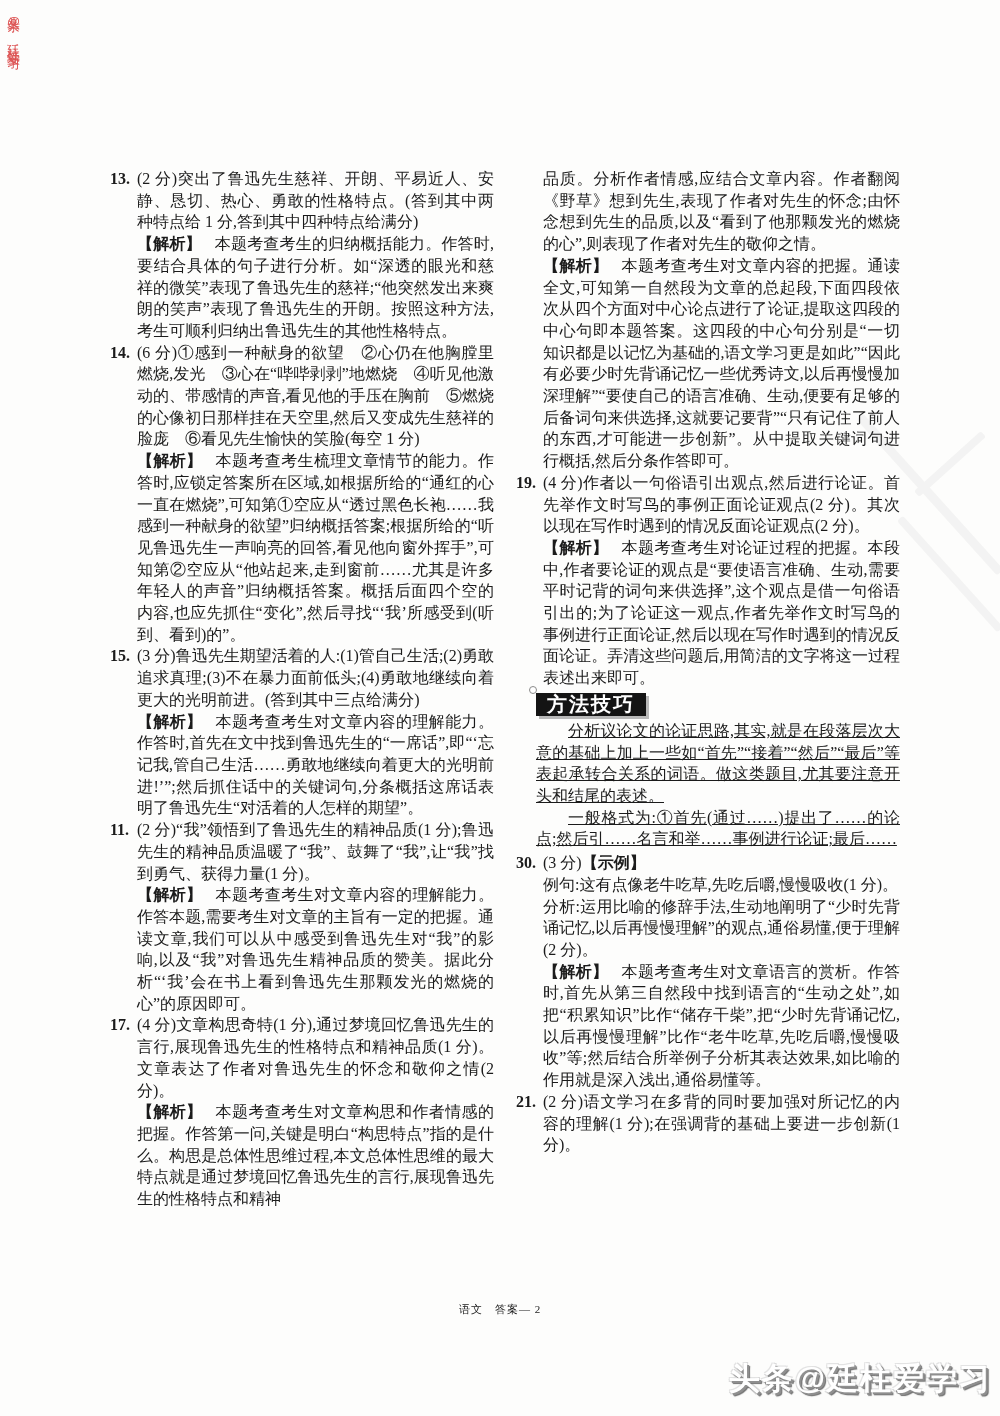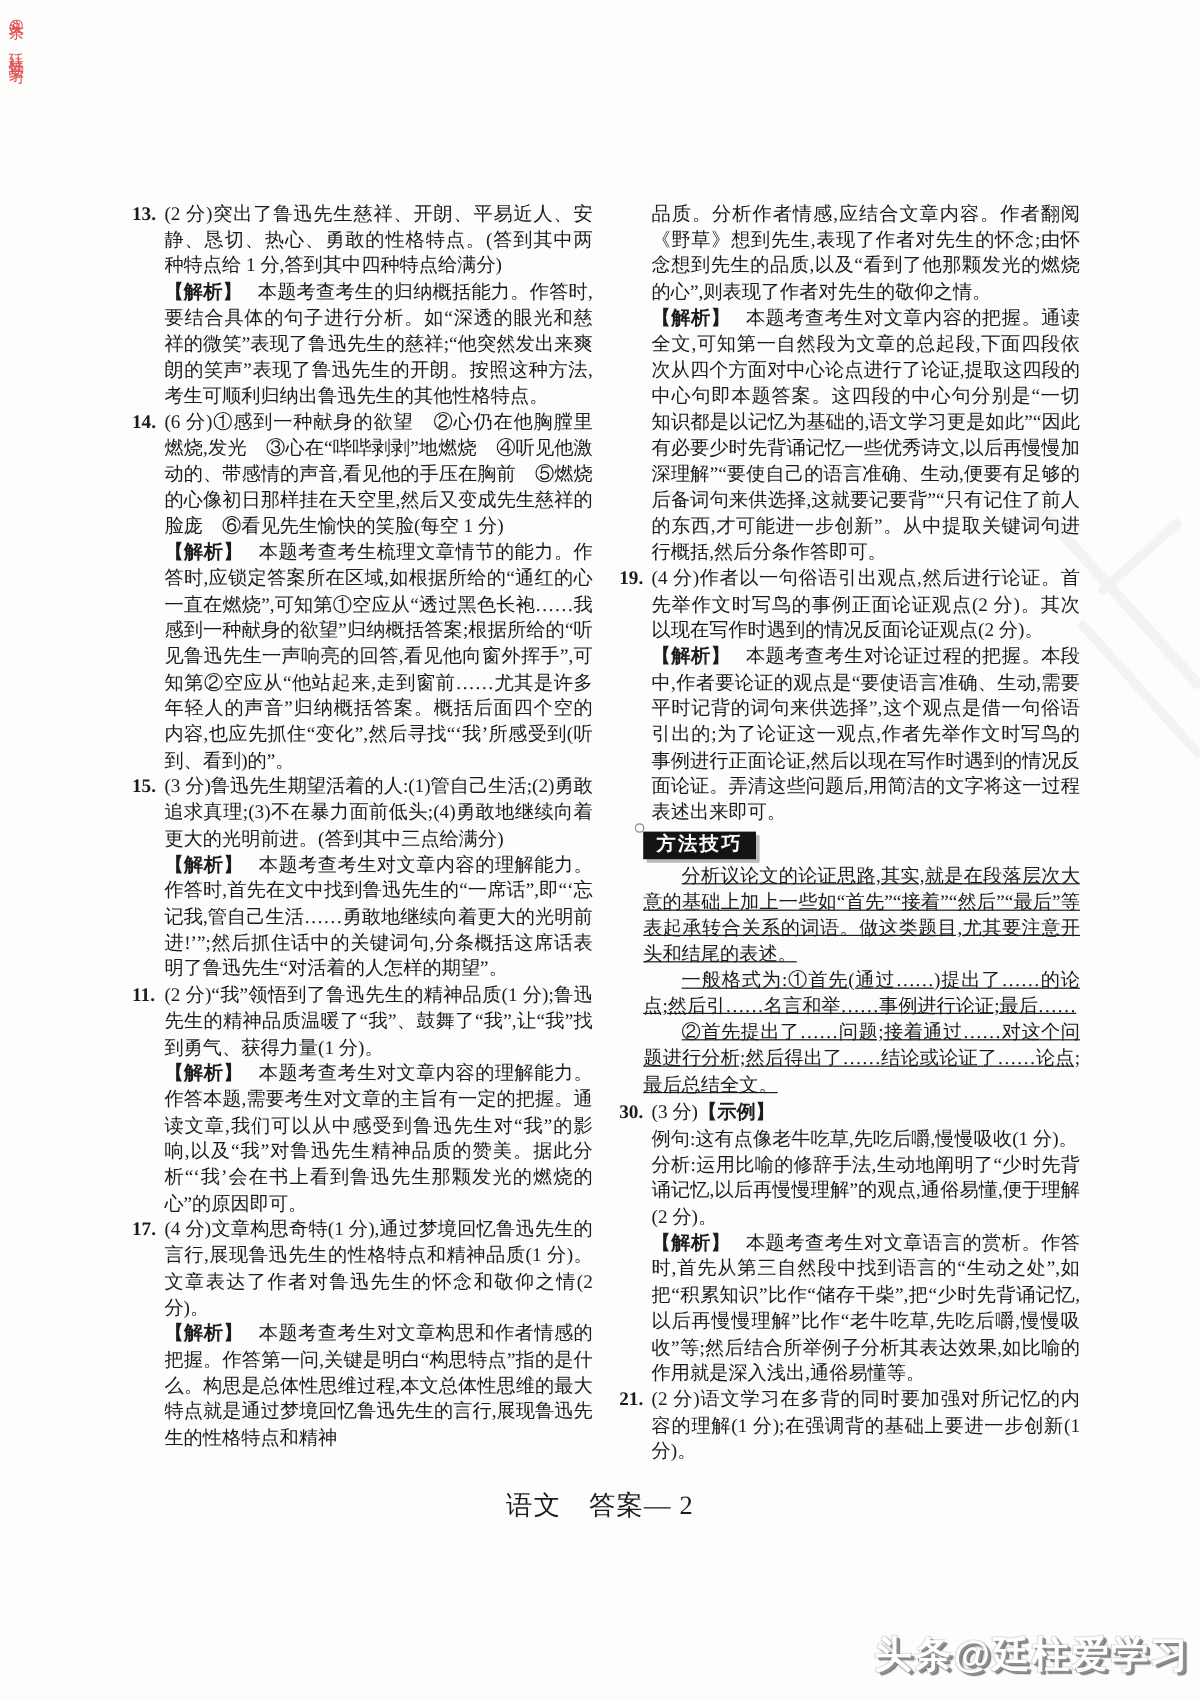--- a/index.html
+++ b/index.html
@@ -22,33 +22,33 @@
   p.ans,p.jx,p.plain{margin:0;padding-left:27px;}
   .num{float:left;width:27px;margin-left:-27px;font-weight:bold;}
   .jx-label{font-weight:bold;margin-right:13px;}
   .shili{font-weight:bold;}
   
   .method{margin:4px 0 2px 0;padding-left:20px;}
   .method-badge{
     display:inline-block;position:relative;
     background:#141414;color:#fff;font-weight:bold;
     font-family:"Liberation Sans","DejaVu Sans",sans-serif;
-    font-size:16px;line-height:20px;padding:1px 11px 2px;letter-spacing:2px;
+    font-size:20px;line-height:20px;padding:1px 11px 2px;letter-spacing:2px;
     box-shadow:3px 3px 0 rgba(130,130,130,.55);
     margin-bottom:4px;
   }
   .method-badge::before{
     content:"";position:absolute;left:-7px;top:-7px;width:6px;height:6px;
     border:1.5px solid #8a8a8a;border-radius:50%;background:#fff;
   }
   .method p{margin:0;text-indent:2em;text-decoration:underline;}
   
   .footer{
-    position:absolute;top:1240px;left:0;width:1000px;text-align:center;
-    font-size:22px;letter-spacing:1px;z-index:2;
+    position:absolute;top:1302px;left:0;width:1000px;text-align:center;
+    font-size:11px;letter-spacing:1px;z-index:2;
   }
   
   .wm-br{
     position:absolute;top:1358px;right:8px;z-index:3;
     font-family:"Liberation Sans","DejaVu Sans",sans-serif;
     font-weight:bold;font-size:31px;letter-spacing:2px;color:#ffffff;
     text-shadow:2px 2px 0 #8f8f8f,3px 3px 1px #707070,
                 -1px -1px 0 #e3e3e3,1px -1px 0 #dadada,-1px 1px 0 #dadada;
   }
   
@@ -120,21 +120,20 @@
 
       <div class="item">
         <p class="ans"><b class="num">19.</b><span>(4 分)作者以一句俗语引出观点,然后进行论证。首先举作文时写鸟的事例正面论证观点(2 分)。其次以现在写作时遇到的情况反面论证观点(2 分)。</span></p>
         <p class="jx"><b class="jx-label">【解析】</b><span>本题考查考生对论证过程的把握。本段中,作者要论证的观点是“要使语言准确、生动,需要平时记背的词句来供选择”,这个观点是借一句俗语引出的;为了论证这一观点,作者先举作文时写鸟的事例进行正面论证,然后以现在写作时遇到的情况反面论证。弄清这些问题后,用简洁的文字将这一过程表述出来即可。</span></p>
       </div>
 
       <div class="method">
         <span class="method-badge">方法技巧</span>
         <p>分析议论文的论证思路,其实,就是在段落层次大意的基础上加上一些如“首先”“接着”“然后”“最后”等表起承转合关系的词语。做这类题目,尤其要注意开头和结尾的表述。</p>
         <p>一般格式为:①首先(通过……)提出了……的论点;然后引……名言和举……事例进行论证;最后……</p>
-        <p>②首先提出了……问题;接着通过……对这个问题进行分析;然后得出了……结论或论证了……论点;最后总结全文。</p>
       </div>
 
       <div class="item">
         <p class="ans"><b class="num">30.</b><span>(3 分)</span><b class="shili">【示例】</b></p>
         <p class="plain">例句:这有点像老牛吃草,先吃后嚼,慢慢吸收(1 分)。</p>
         <p class="plain">分析:运用比喻的修辞手法,生动地阐明了“少时先背诵记忆,以后再慢慢理解”的观点,通俗易懂,便于理解(2 分)。</p>
         <p class="jx"><b class="jx-label">【解析】</b><span>本题考查考生对文章语言的赏析。作答时,首先从第三自然段中找到语言的“生动之处”,如把“积累知识”比作“储存干柴”,把“少时先背诵记忆,以后再慢慢理解”比作“老牛吃草,先吃后嚼,慢慢吸收”等;然后结合所举例子分析其表达效果,如比喻的作用就是深入浅出,通俗易懂等。</span></p>
       </div>
 
       <div class="item">

